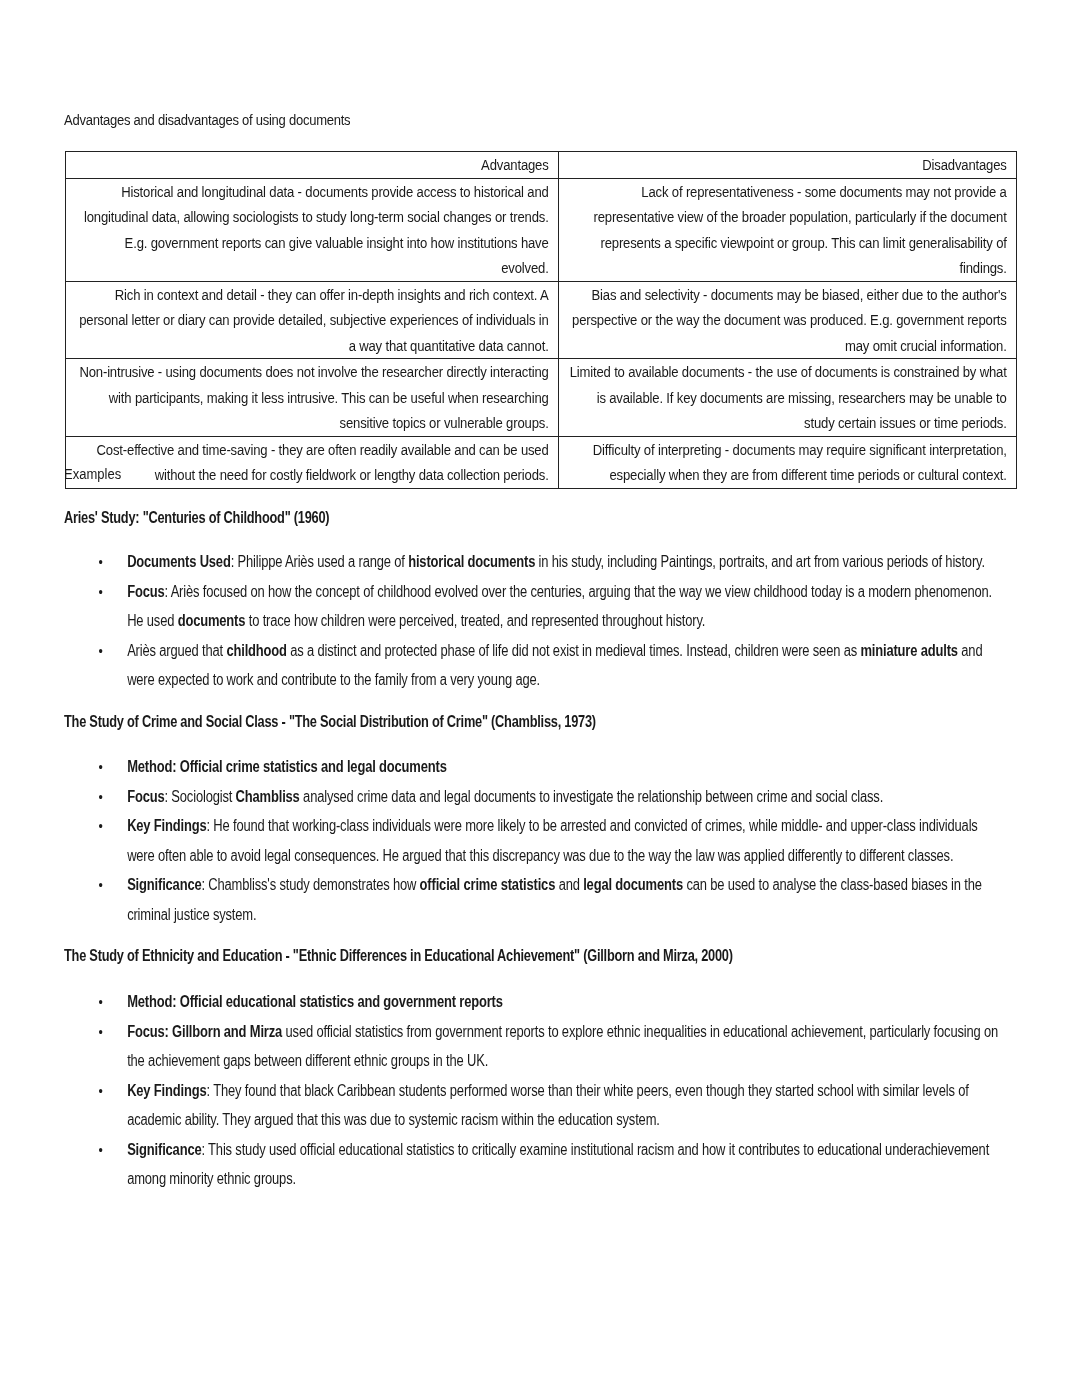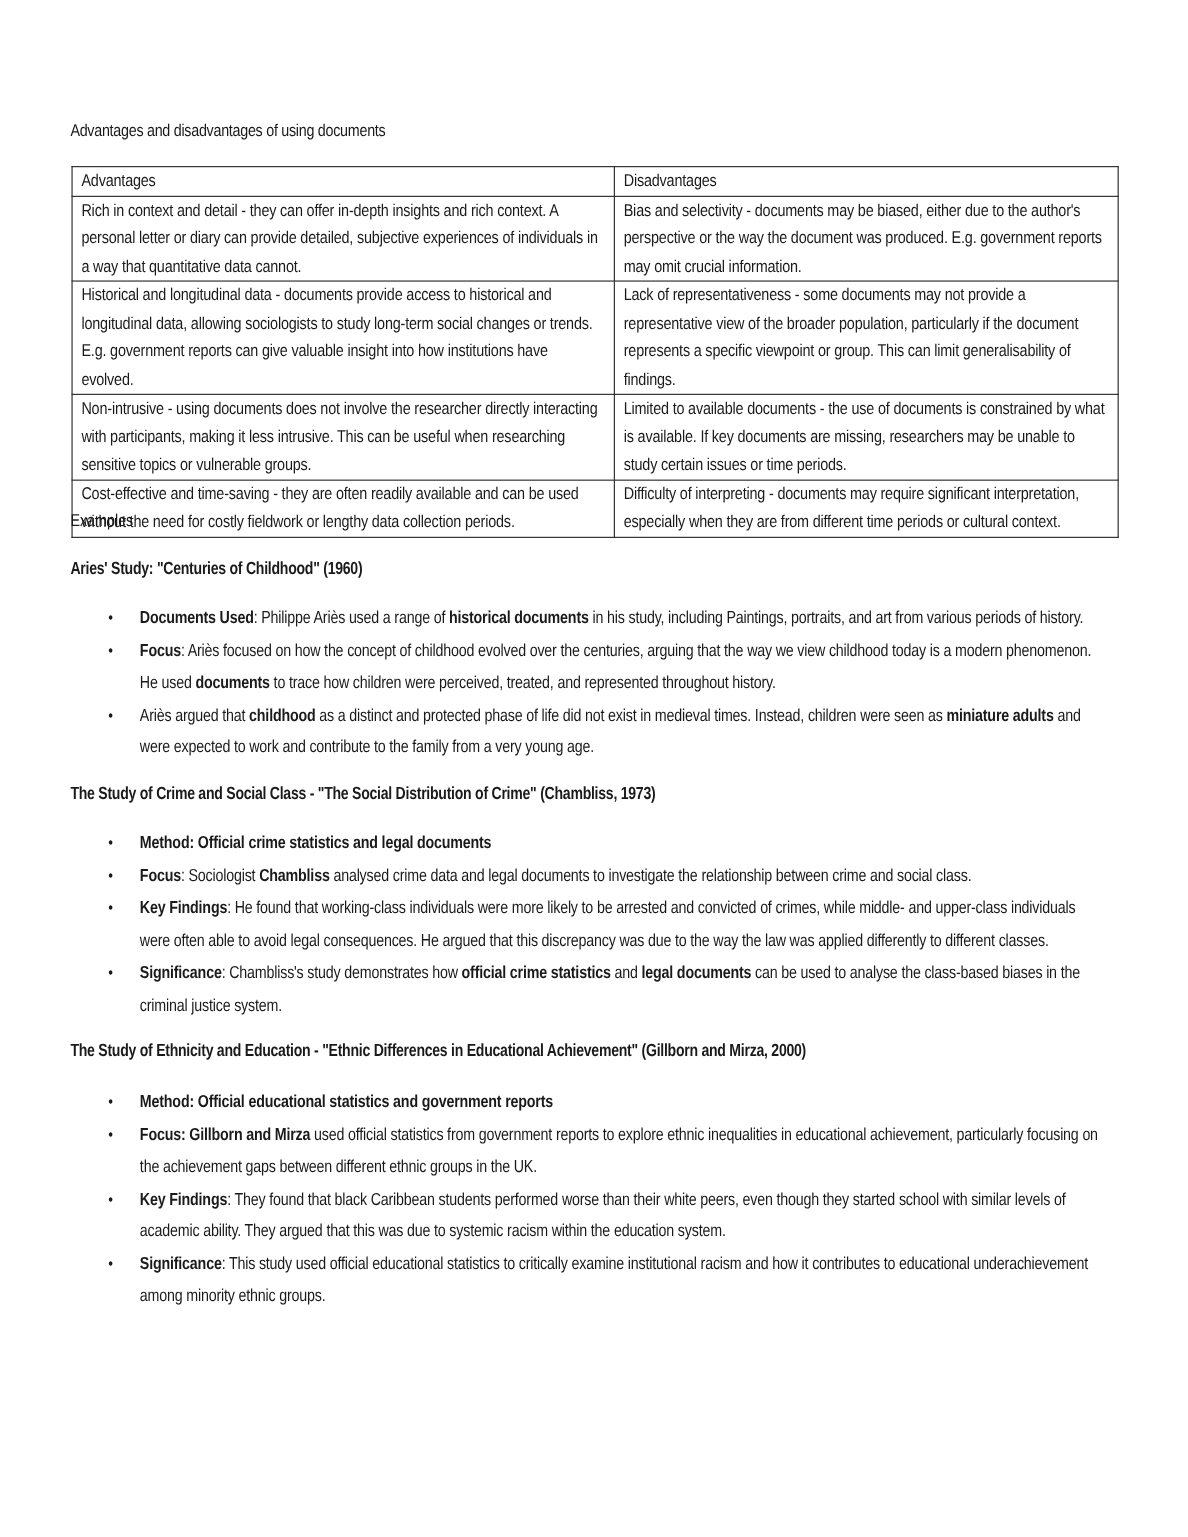--- a/index.html
+++ b/index.html
@@ -9,21 +9,21 @@
       color: #1a1a1a;
     }
     .page { position: absolute; left: 0; top: 0; width: 1080px; height: 1147px; }
     .title {
       position: absolute; left: 64px; top: 111px;
       font-size: 15.5px; letter-spacing: -0.3px;
       transform: scaleX(0.84); transform-origin: left top; white-space: nowrap;
     }
     table.cmp {
       position: absolute; left: 65px; top: 151px; width: 952px;
-      border-collapse: collapse; table-layout: fixed;
+      border-collapse: collapse; table-layout: fixed; text-align: right;
     }
     table.cmp td {
       border: 1.5px solid #222; vertical-align: top;
       padding: 0 8px; font-size: 15.5px; line-height: 25.5px;
     }
     table.cmp td.col1 { width: 476px; }
     .cell-text {
       display: block; width: 118%; transform: scaleX(0.845); transform-origin: left top;
       letter-spacing: -0.2px;
     }
@@ -61,32 +61,32 @@
         <tr>
       <td class="col1">
             <span class="cell-text">Advantages</span>
           </td>
       <td>
             <span class="cell-text">Disadvantages</span>
           </td>
     </tr>
     <tr>
       <td class="col1">
+            <span class="cell-text">Historical and longitudinal data - documents provide access to historical and longitudinal data, allowing sociologists to study long-term social changes or trends. E.g. government reports can give valuable insight into how institutions have evolved.</span>
+          </td>
+      <td>
+            <span class="cell-text">Lack of representativeness - some documents may not provide a representative view of the broader population, particularly if the document represents a specific viewpoint or group. This can limit generalisability of findings.</span>
+          </td>
+    </tr>
+    <tr>
+      <td class="col1">
             <span class="cell-text">Rich in context and detail - they can offer in-depth insights and rich context. A personal letter or diary can provide detailed, subjective experiences of individuals in a way that quantitative data cannot.</span>
           </td>
       <td>
             <span class="cell-text">Bias and selectivity - documents may be biased, either due to the author's perspective or the way the document was produced. E.g. government reports may omit crucial information.</span>
-          </td>
-    </tr>
-    <tr>
-      <td class="col1">
-            <span class="cell-text">Historical and longitudinal data - documents provide access to historical and longitudinal data, allowing sociologists to study long-term social changes or trends. E.g. government reports can give valuable insight into how institutions have evolved.</span>
-          </td>
-      <td>
-            <span class="cell-text">Lack of representativeness - some documents may not provide a representative view of the broader population, particularly if the document represents a specific viewpoint or group. This can limit generalisability of findings.</span>
           </td>
     </tr>
     <tr>
       <td class="col1">
             <span class="cell-text">Non-intrusive - using documents does not involve the researcher directly interacting with participants, making it less intrusive. This can be useful when researching sensitive topics or vulnerable groups.</span>
           </td>
       <td>
             <span class="cell-text">Limited to available documents - the use of documents is constrained by what is available. If key documents are missing, researchers may be unable to study certain issues or time periods.</span>
           </td>
     </tr>

